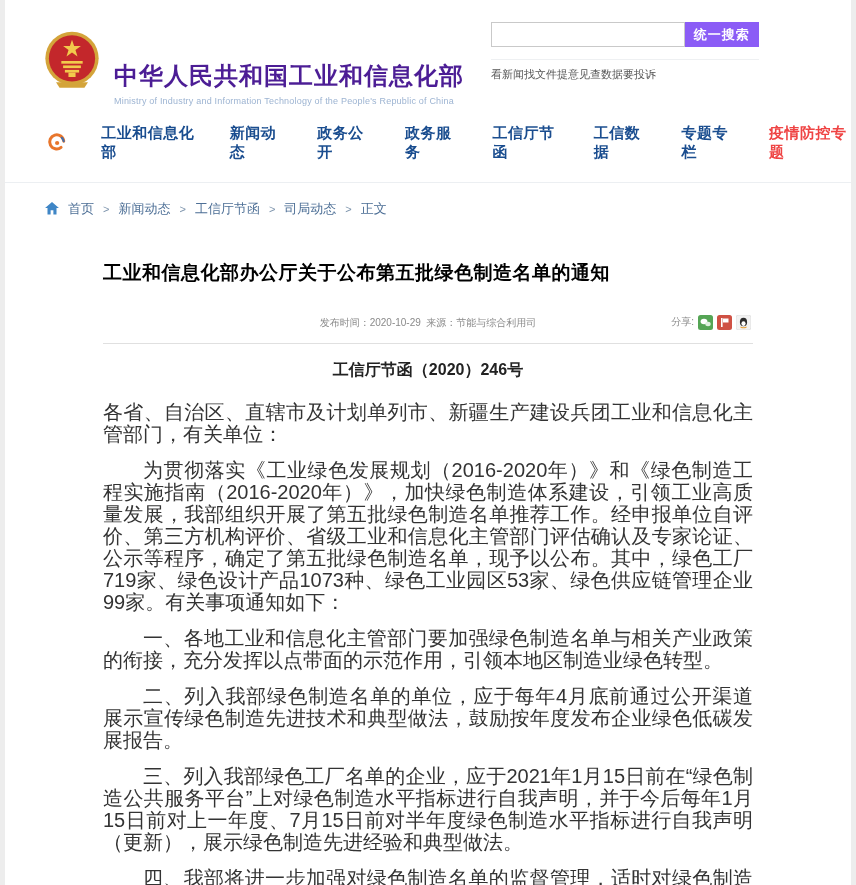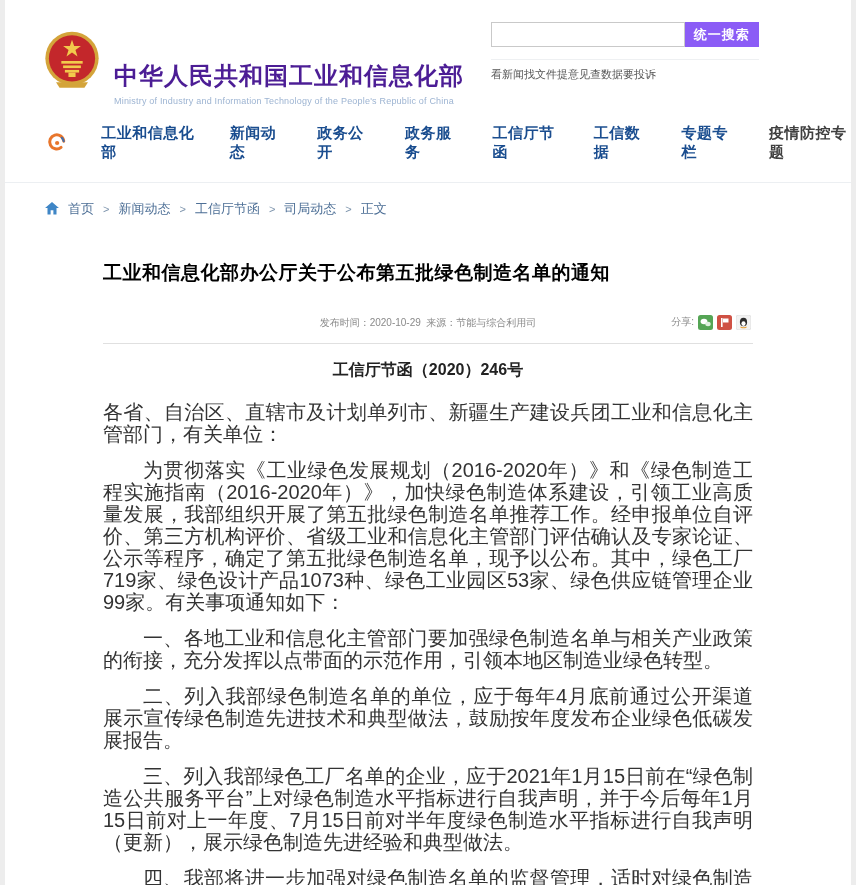--- a/index.html
+++ b/index.html
@@ -16,21 +16,21 @@
   .search-row { display:flex; }
   .search-input { width:202px; height:25px; border:1px solid #c9c9c9; outline:none; padding:0 6px; font-size:13px; }
   .search-btn { width:78px; height:25px; background:#8b5cf6; color:#fff; border:none; font-size:13px; font-weight:bold; cursor:pointer; letter-spacing:1px; }
   .quick-links { display:flex; margin-top:12px; padding-top:7px; border-top:1px solid #eef0f2; font-size:11px; color:#555; }
   .quick-links a { color:#555; text-decoration:none; cursor:pointer; }
 
   
   .nav { display:flex; align-items:center; gap:33px; padding:8px 0 20px 42px; border-bottom:1px solid #eceff2; }
   .nav-home-icon { width:24px; height:24px; cursor:pointer; }
   .nav a { font-size:15px; font-weight:bold; color:#1a4d8f; text-decoration:none; cursor:pointer; letter-spacing:.5px; }
-  .nav a.alert { color:#404040;font-family:Liberation Mono, monospace; }
+  .nav a.alert { color:#ef4444;font-family:Liberation Mono, monospace; }
 
   
   .breadcrumb { display:flex; align-items:center; gap:9px; padding:17px 0 14px 40px; font-size:13px; color:#4d6f96; }
   .breadcrumb .home-icon { width:14px; height:13px; }
   .breadcrumb a { color:#4d6f96; text-decoration:none; cursor:pointer; }
   .breadcrumb .sep { color:#7e95ad; font-size:11px; }
 
   
   .article { padding:0 98px; }
   .article-title { margin-top:28px; text-align:left; font-size:19px; font-weight:bold; color:#000; letter-spacing:.5px; }

